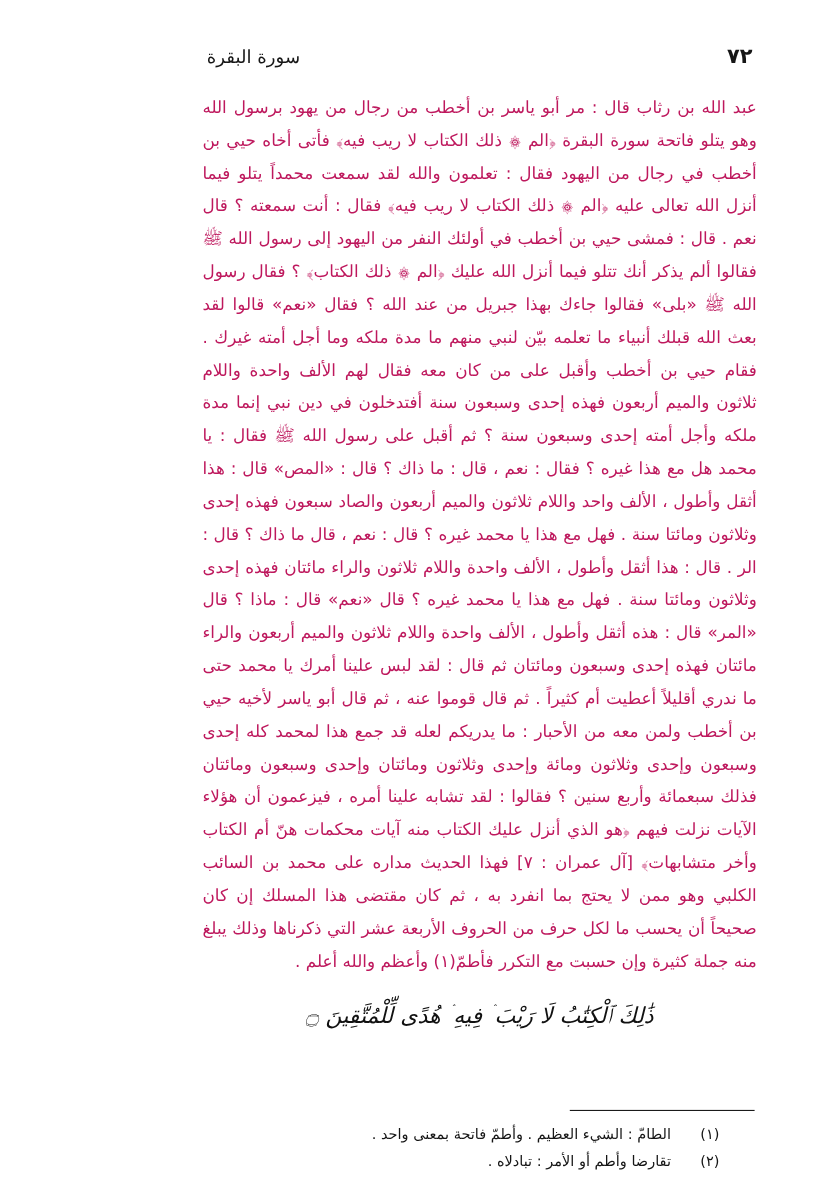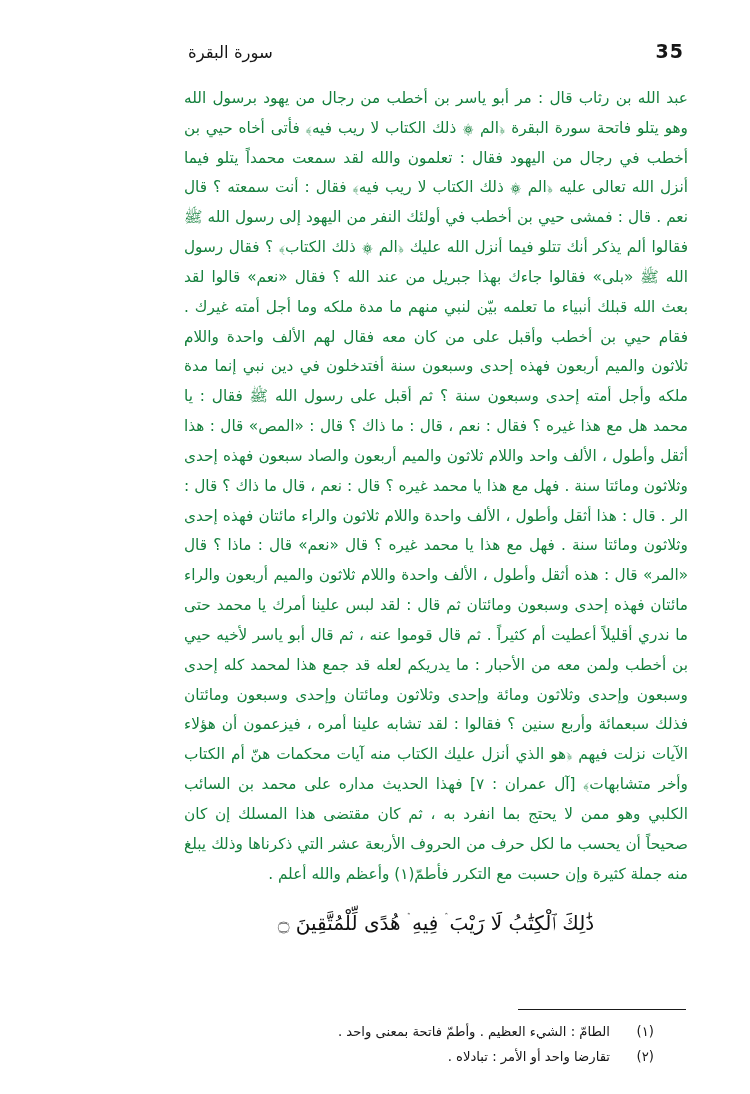--- a/index.html
+++ b/index.html
@@ -41,35 +41,36 @@
     font-weight: bold;
     color: #161616;
     letter-spacing: 1px;
   }
   
   .body-text {
     font-size: 15.3px;
     line-height: 1.95;
     text-align: justify;
     text-align-last: right;
-    color: #15803d;
+    color: #be185d;
     direction: rtl;
   }
   .body-text p {
     margin: 0 0 0 0;
     text-indent: 0;
   }
   .para-indent {
     text-indent: 26px;
   }
   
   .ayah-block {
     text-align: center;
     margin: 20px 0 22px 0;
     direction: rtl;
+    font-style: italic;
   }
   .ayah-text {
     font-family: "DejaVu Sans", sans-serif;
     font-size: 20px;
     letter-spacing: 1px;
     color: #111111;
     display: inline-block;
     padding: 2px 6px;
   }
   
@@ -106,39 +107,39 @@
     bottom: 24px;
   }
 </style>
 </head>
 <body>
 
 <div class="page">
 
   <div class="header">
     <div class="header-title">سورة البقرة</div>
-    <div class="header-page-number">35</div>
+    <div class="header-page-number">٧٢</div>
   </div>
 
   <div class="body-text">
     <p>عبد الله بن رثاب قال : مر أبو ياسر بن أخطب من رجال من يهود برسول الله وهو يتلو فاتحة سورة البقرة ﴿الم ۞ ذلك الكتاب لا ريب فيه﴾ فأتى أخاه حيي بن أخطب في رجال من اليهود فقال : تعلمون والله لقد سمعت محمداً يتلو فيما أنزل الله تعالى عليه ﴿الم ۞ ذلك الكتاب لا ريب فيه﴾ فقال : أنت سمعته ؟ قال نعم . قال : فمشى حيي بن أخطب في أولئك النفر من اليهود إلى رسول الله ﷺ فقالوا ألم يذكر أنك تتلو فيما أنزل الله عليك ﴿الم ۞ ذلك الكتاب﴾ ؟ فقال رسول الله ﷺ «بلى» فقالوا جاءك بهذا جبريل من عند الله ؟ فقال «نعم» قالوا لقد بعث الله قبلك أنبياء ما تعلمه بيّن لنبي منهم ما مدة ملكه وما أجل أمته غيرك . فقام حيي بن أخطب وأقبل على من كان معه فقال لهم الألف واحدة واللام ثلاثون والميم أربعون فهذه إحدى وسبعون سنة أفتدخلون في دين نبي إنما مدة ملكه وأجل أمته إحدى وسبعون سنة ؟ ثم أقبل على رسول الله ﷺ فقال : يا محمد هل مع هذا غيره ؟ فقال : نعم ، قال : ما ذاك ؟ قال : «المص» قال : هذا أثقل وأطول ، الألف واحد واللام ثلاثون والميم أربعون والصاد سبعون فهذه إحدى وثلاثون ومائتا سنة . فهل مع هذا يا محمد غيره ؟ قال : نعم ، قال ما ذاك ؟ قال : الر . قال : هذا أثقل وأطول ، الألف واحدة واللام ثلاثون والراء مائتان فهذه إحدى وثلاثون ومائتا سنة . فهل مع هذا يا محمد غيره ؟ قال «نعم» قال : ماذا ؟ قال «المر» قال : هذه أثقل وأطول ، الألف واحدة واللام ثلاثون والميم أربعون والراء مائتان فهذه إحدى وسبعون ومائتان ثم قال : لقد لبس علينا أمرك يا محمد حتى ما ندري أقليلاً أعطيت أم كثيراً . ثم قال قوموا عنه ، ثم قال أبو ياسر لأخيه حيي بن أخطب ولمن معه من الأحبار : ما يدريكم لعله قد جمع هذا لمحمد كله إحدى وسبعون وإحدى وثلاثون ومائة وإحدى وثلاثون ومائتان وإحدى وسبعون ومائتان فذلك سبعمائة وأربع سنين ؟ فقالوا : لقد تشابه علينا أمره ، فيزعمون أن هؤلاء الآيات نزلت فيهم ﴿هو الذي أنزل عليك الكتاب منه آيات محكمات هنّ أم الكتاب وأخر متشابهات﴾ [آل عمران : ٧] فهذا الحديث مداره على محمد بن السائب الكلبي وهو ممن لا يحتج بما انفرد به ، ثم كان مقتضى هذا المسلك إن كان صحيحاً أن يحسب ما لكل حرف من الحروف الأربعة عشر التي ذكرناها وذلك يبلغ منه جملة كثيرة وإن حسبت مع التكرر فأطمّ(١) وأعظم والله أعلم .</p>
   </div>
 
   <div class="ayah-block">
     <span class="ayah-text">ذَٰلِكَ ٱلْكِتَٰبُ لَا رَيْبَ ۛ فِيهِ ۛ هُدًى لِّلْمُتَّقِينَ ۝</span>
   </div>
 
 
   <div class="footnotes-area">
     <div class="footnote-rule"></div>
     <div class="footnotes">
       <div class="footnote-row">
         <span class="footnote-marker">(١)</span>
         <span class="footnote-text">الطامّ : الشيء العظيم . وأطمّ فاتحة بمعنى واحد .</span>
       </div>
       <div class="footnote-row">
         <span class="footnote-marker">(٢)</span>
-        <span class="footnote-text">تقارضا واحد أو الأمر : تبادلاه .</span>
+        <span class="footnote-text">تقارضا وأطم أو الأمر : تبادلاه .</span>
       </div>
     </div>
   </div>
 
 </div>
 
 </body></html>

